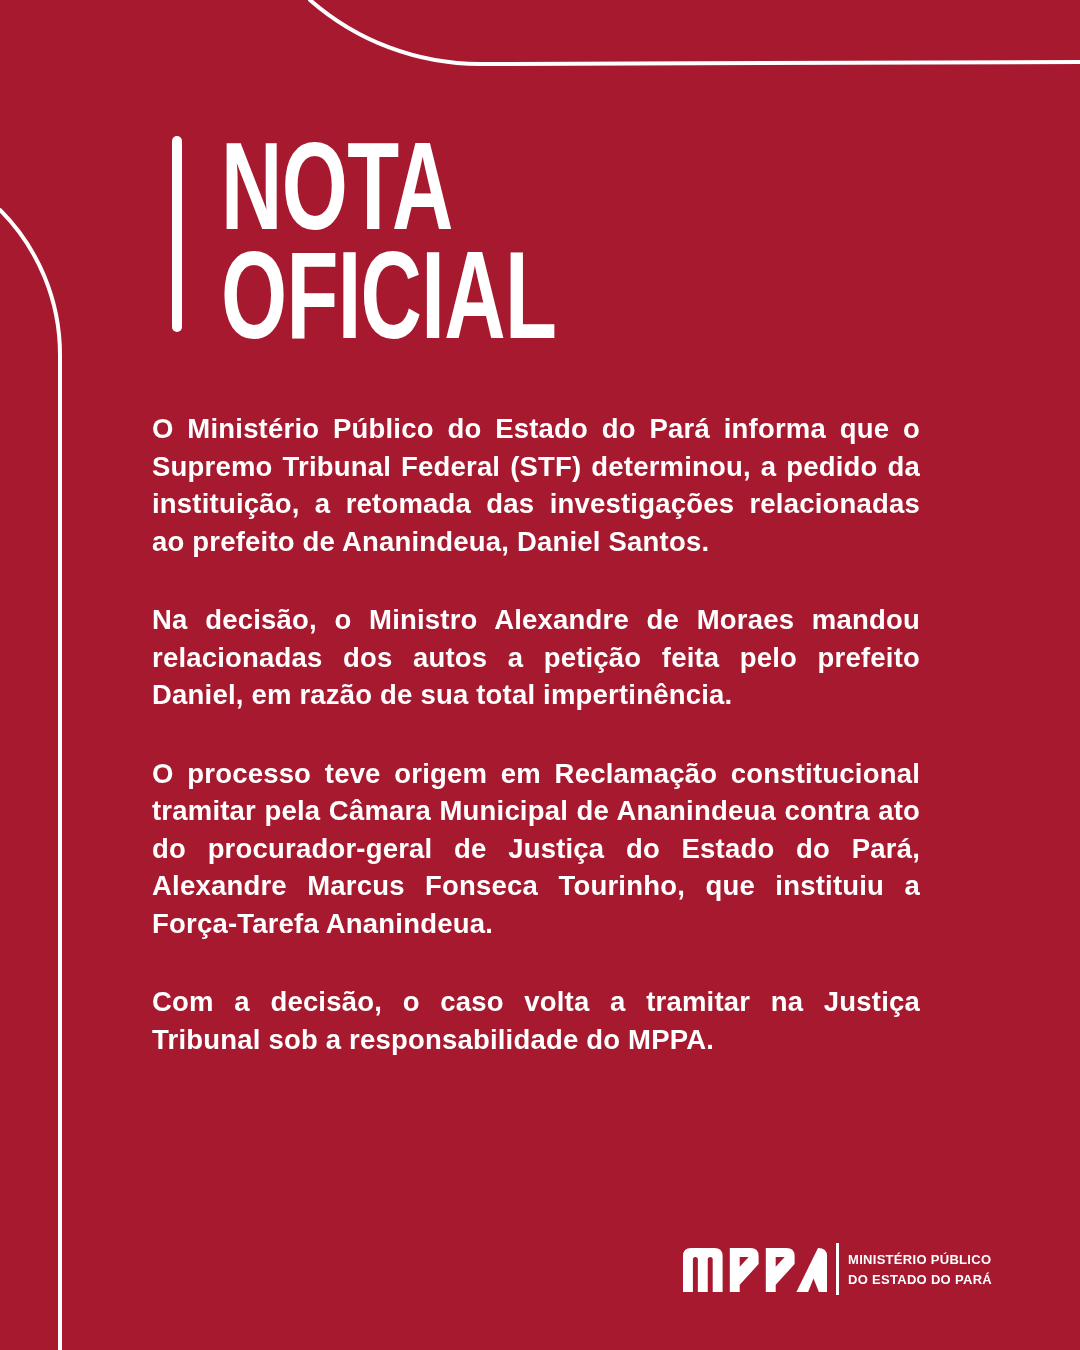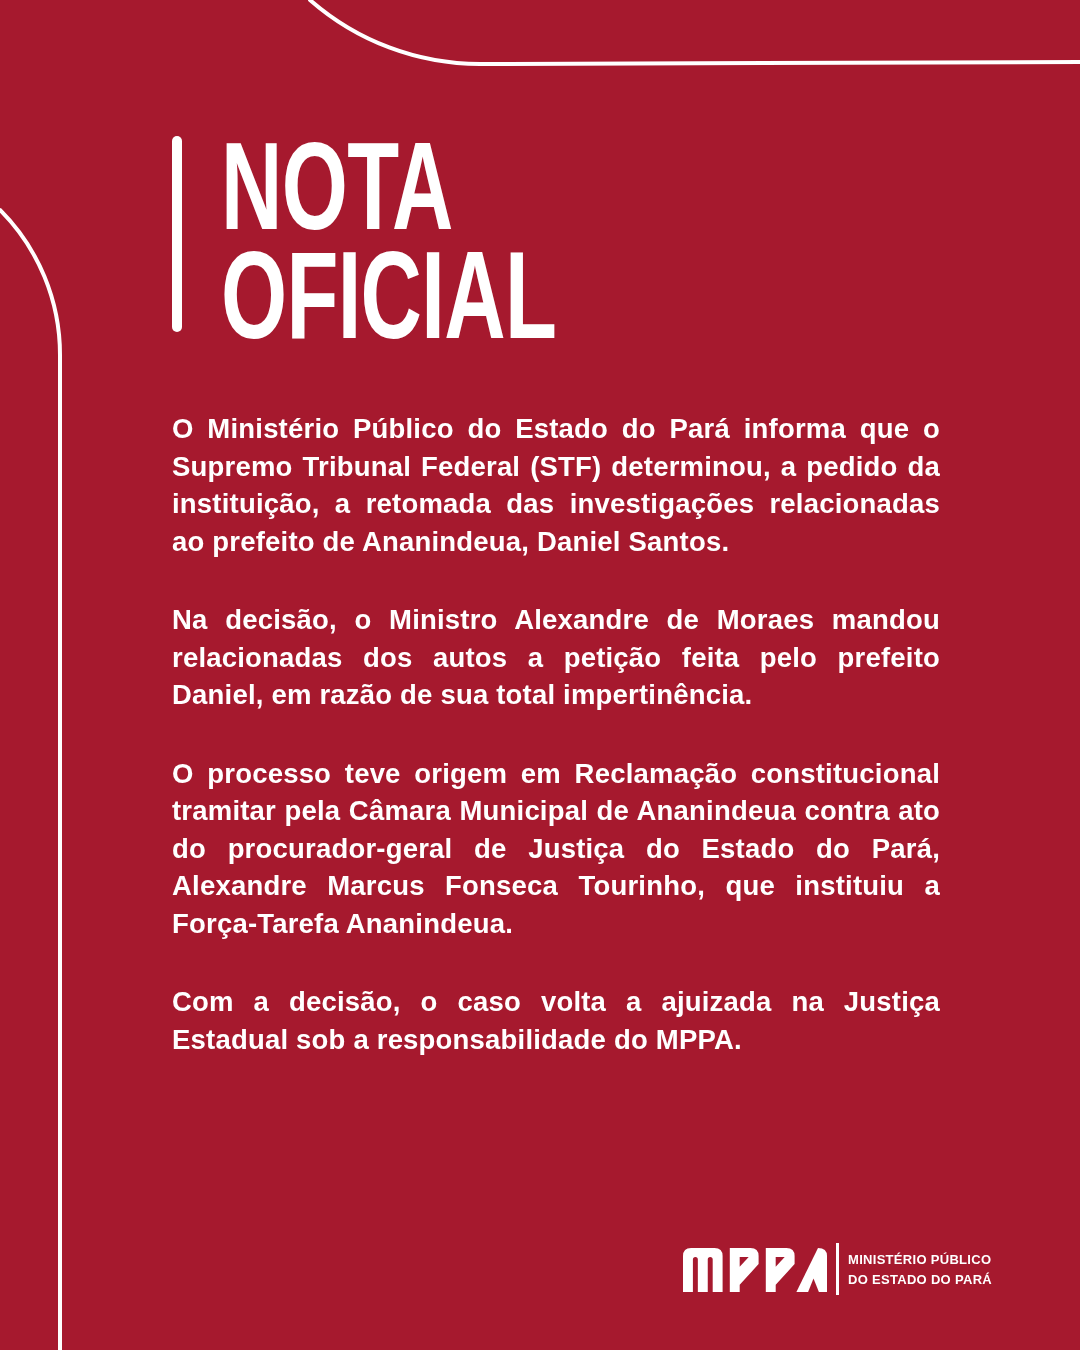--- a/index.html
+++ b/index.html
@@ -38,21 +38,21 @@
     line-height: 109px;
     letter-spacing: -1px;
     transform: scaleX(0.68);
     transform-origin: left top;
     white-space: nowrap;
   }
 
   
   .body-text {
     position: absolute;
-    left: 172px; top: 410px;
+    left: 152px; top: 410px;
     width: 768px;
     color: var(--foreground, #ffffff);
     font-size: 27.5px;
     line-height: 37.5px;
     font-weight: 600;
     letter-spacing: 0.2px;
     text-align: justify;
     text-justify: inter-word;
   }
   .body-text p { margin: 0 0 41px 0; }
@@ -89,21 +89,21 @@
   <div class="accent-bar"></div>
   <div class="title-wrap">
     <div>NOTA</div>
     <div>OFICIAL</div>
   </div>
 
   <div class="body-text">
     <p>O Ministério Público do Estado do Pará informa que o Supremo Tribunal Federal (STF) determinou, a pedido da instituição, a retomada das investigações relacionadas ao prefeito de Ananindeua, Daniel Santos.</p>
     <p>Na decisão, o Ministro Alexandre de Moraes mandou relacionadas dos autos a petição feita pelo prefeito Daniel, em razão de sua total impertinência.</p>
     <p>O processo teve origem em Reclamação constitucional tramitar pela Câmara Municipal de Ananindeua contra ato do procurador-geral de Justiça do Estado do Pará, Alexandre Marcus Fonseca Tourinho, que instituiu a Força-Tarefa Ananindeua.</p>
-    <p>Com a decisão, o caso volta a ajuizada na Justiça Estadual sob a responsabilidade do MPPA.</p>
+    <p>Com a decisão, o caso volta a tramitar na Justiça Tribunal sob a responsabilidade do MPPA.</p>
   </div>
 
   <div class="logo-lockup">
     <svg class="logo-mark" viewBox="0 0 160 50" role="img" aria-label="MPPA">
 
       <path fill="#ffffff" d="M0,50 L0,10 Q0,1 9,1 L35,1 Q44,1 44,10 L44,50 L33,50 L33,14 Q33,11 30.2,11 Q27.5,11 27.5,14 L27.5,50 L16.5,50 L16.5,14 Q16.5,11 13.8,11 Q11,11 11,14 L11,50 Z"></path>
 
       <g transform="translate(52,0)">
         <path fill="#ffffff" d="M0,50 L0,1 L23,1 Q32,1 32,10 L32,19 L11,42 L11,50 Z"></path>
         <path fill="#A6192E" d="M11,11 L21,11 L11,22 Z"></path>

